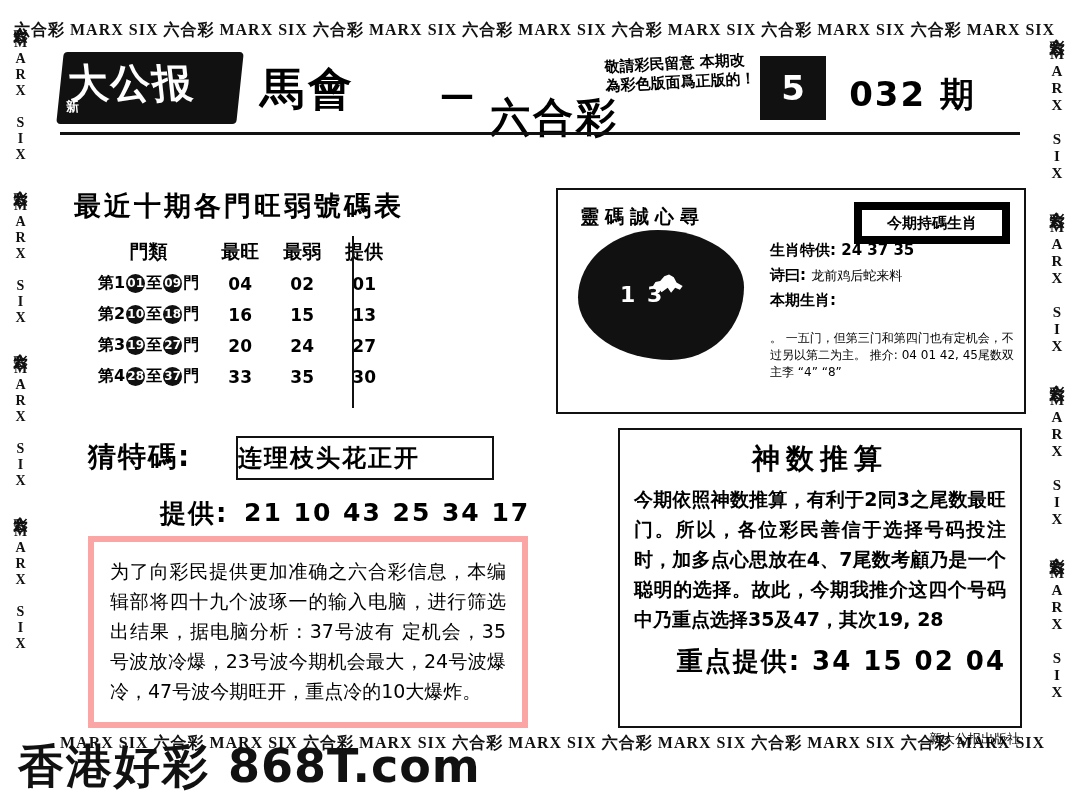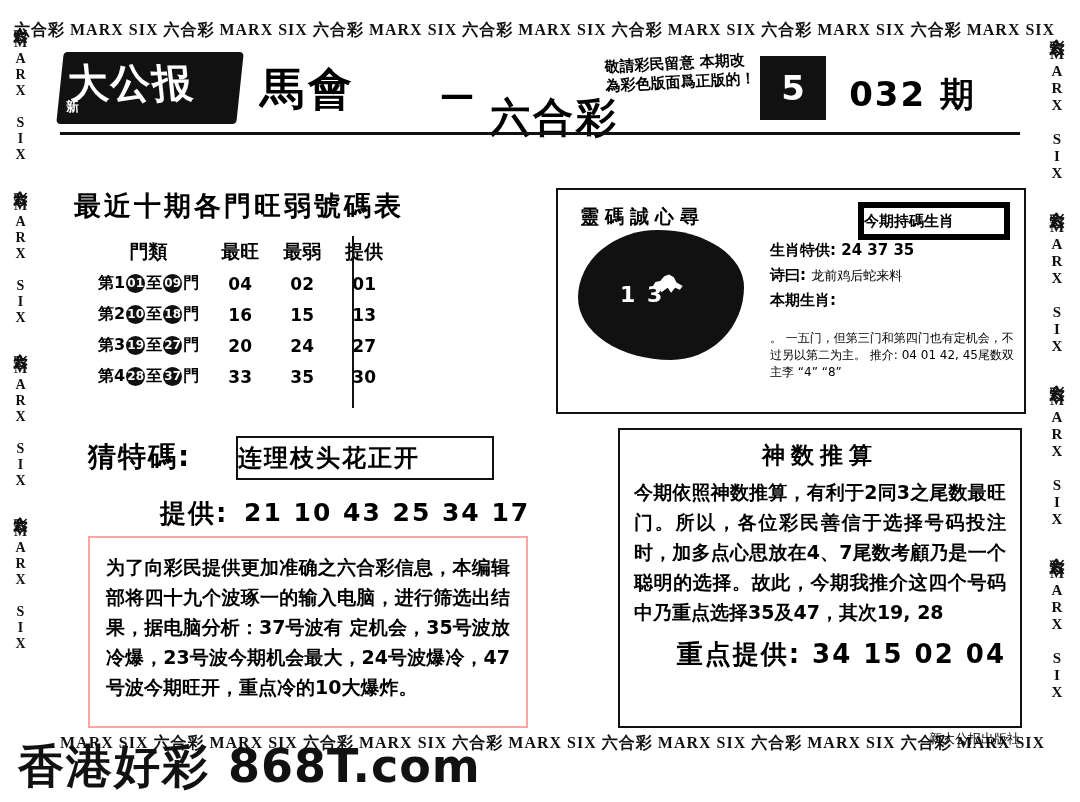--- a/index.html
+++ b/index.html
@@ -127,22 +127,22 @@
     position:absolute;left:236px;top:436px;width:254px;height:40px;
     border:2px solid #111;line-height:40px;
     font-size:24px;font-weight:bold;letter-spacing:2px;
   }
   .supply-label{position:absolute;left:160px;top:496px;font-size:26px;font-weight:bold;letter-spacing:2px;}
   .supply-nums{position:absolute;left:244px;top:498px;font-size:25px;font-weight:bold;letter-spacing:2px;}
 
   
   .para-box{
     position:absolute;left:88px;top:536px;width:440px;height:192px;
-    border:2px solid #fca5a5;padding:14px 16px;box-sizing:border-box;
-    font-size:19px;line-height:30px;font-weight:bold;text-align:justify;
+    border:6px solid #fca5a5;padding:14px 16px;box-sizing:border-box;
+    font-size:19px;line-height:30px;font-weight:normal;text-align:justify;
     font-family:"DejaVu Sans","Liberation Sans",sans-serif;
   }
 
   
   .cold-box{
     position:absolute;left:540px;top:432px;width:66px;height:296px;
     border:2px solid #111;text-align:center;
   }
   .cold-title{
     margin-top:8px;font-size:24px;font-weight:bold;line-height:30px;
@@ -165,39 +165,39 @@
   }
   .blob-num{
     position:absolute;left:62px;top:92px;color:#fff;font-size:22px;font-weight:bold;letter-spacing:2px;
   }
   .horse{
     position:absolute;left:92px;top:82px;width:34px;height:24px;background:#fff;
     clip-path:polygon(4% 70%,16% 42%,30% 38%,42% 18%,56% 10%,70% 22%,78% 44%,96% 58%,88% 74%,74% 66%,62% 86%,52% 66%,34% 84%,22% 62%);
   }
   .zodiac-head{
     position:absolute;right:14px;top:12px;width:140px;height:26px;
-    border:6px solid #000000;text-align:left;line-height:26px;font-size:15px;font-weight:bold;
+    border:8px solid #000000;text-align:center;line-height:26px;font-size:15px;font-weight:bold;
   }
   .spirit-lines{
     position:absolute;left:212px;top:48px;width:240px;
     font-size:15px;line-height:25px;font-weight:bold;
   }
   .spirit-lines .small{font-size:13px;font-weight:normal;}
   .spirit-note{
     position:absolute;left:212px;top:140px;width:244px;
     font-size:12px;line-height:17px;
   }
 
   
   .divine-box{
     position:absolute;left:618px;top:428px;width:404px;height:300px;
     border:2px solid #111;padding:8px 14px;box-sizing:border-box;
   }
   .divine-title{
-    text-align:center;font-size:23px;font-weight:bold;letter-spacing:6px;margin-top:2px;
+    text-align:center;font-size:28px;font-weight:bold;letter-spacing:6px;margin-top:2px;
   }
   .divine-body{
     margin-top:6px;font-size:19px;line-height:30px;font-weight:bold;text-align:justify;
   }
   .divine-key{
     margin-top:10px;font-size:26px;font-weight:bold;text-align:right;letter-spacing:2px;
   }
   .publisher{
     position:absolute;right:60px;bottom:54px;font-size:13px;
   }

